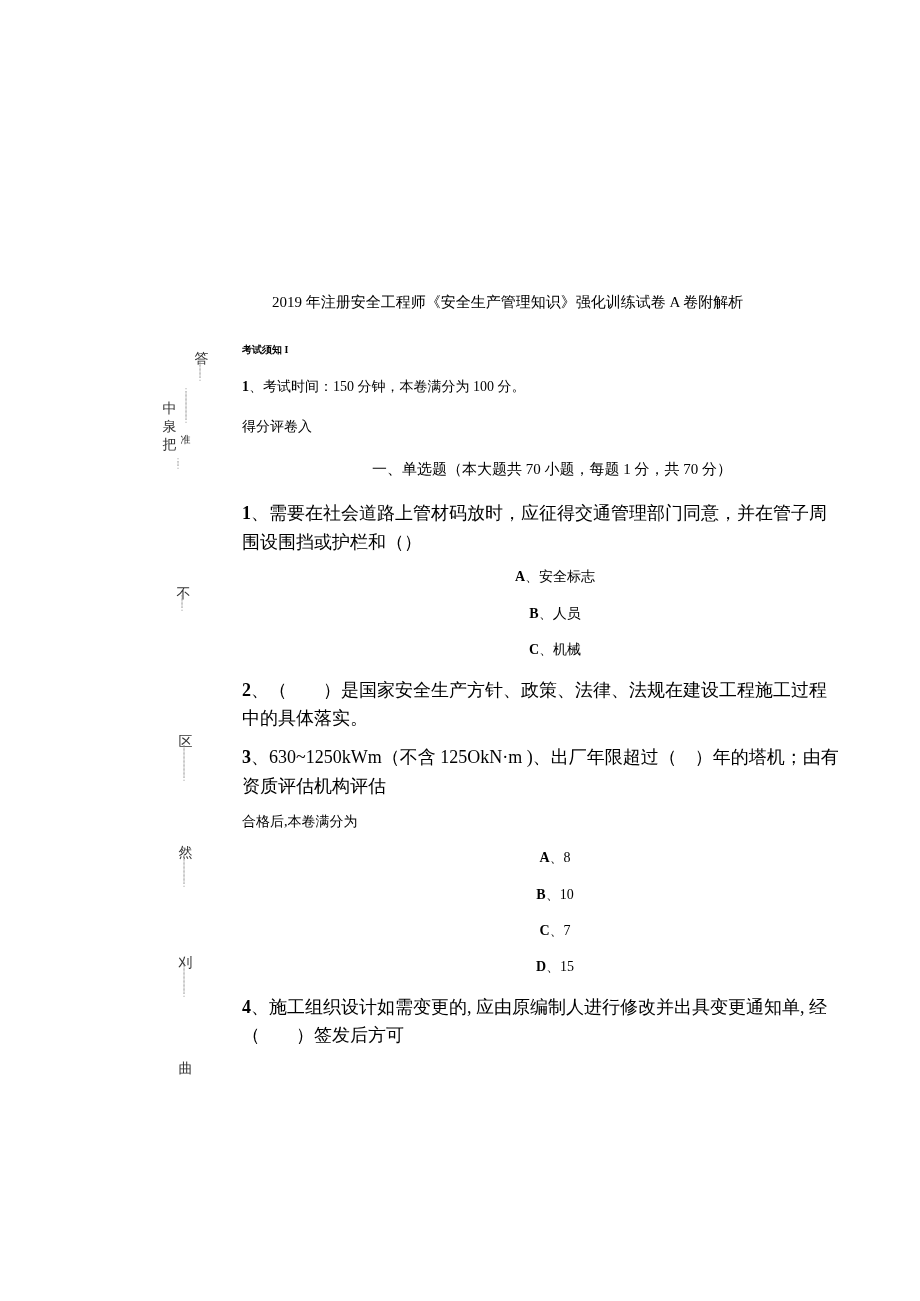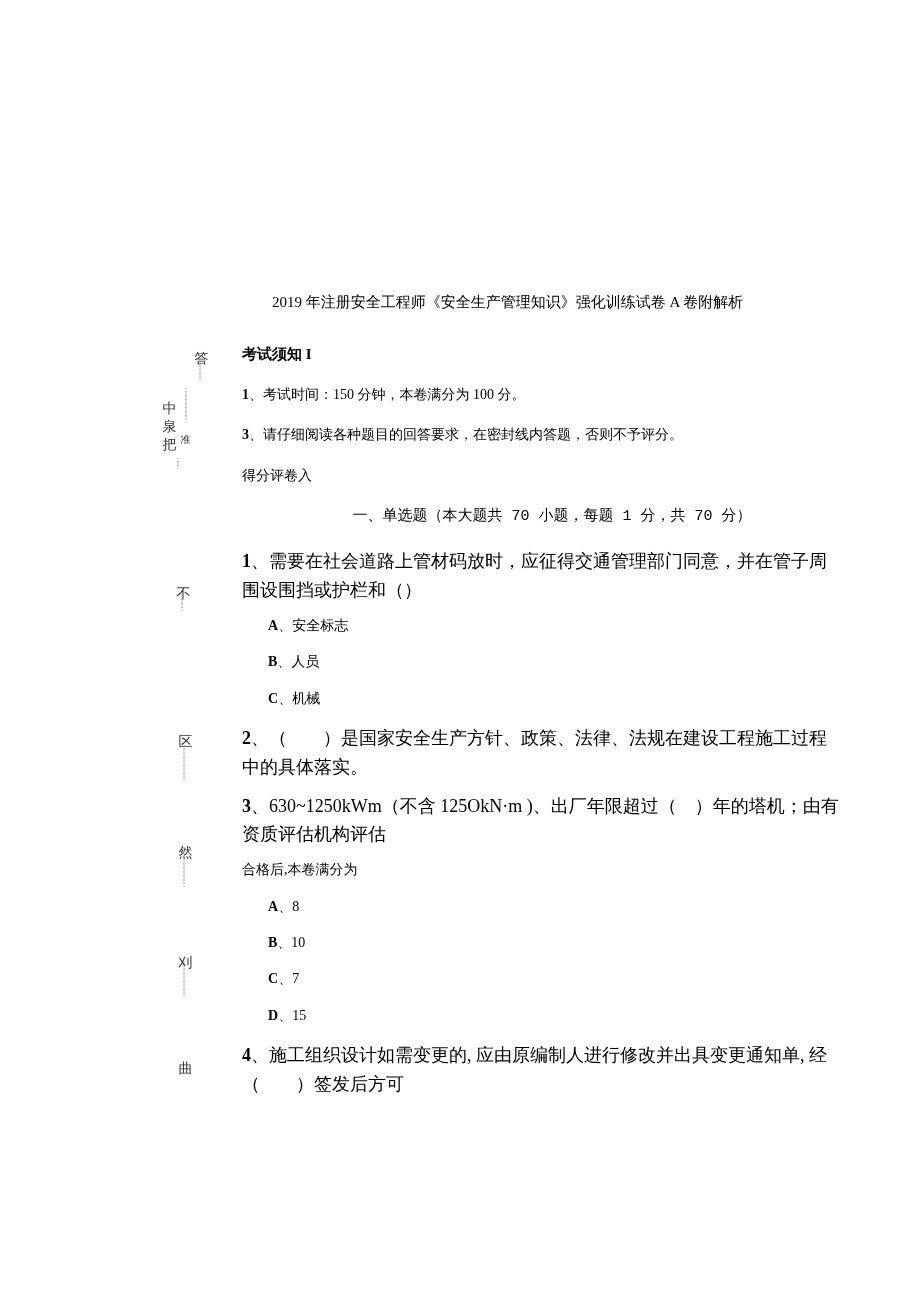--- a/index.html
+++ b/index.html
@@ -20,52 +20,52 @@
       line-height: 1.6;
       margin-left: 32px;
     }
     .title {
       text-align: left;
       font-size: 15px;
       margin-bottom: 28px;
       margin-left: 30px;
     }
     .section-label {
-      font-size: 15px;
+      font-size: 10px;
       font-weight: bold;
       margin-bottom: 18px;
     }
     .instruction-item {
       font-size: 14px;
       margin-bottom: 18px;
     }
     .instruction-item .num {
       font-weight: bold;
     }
     .score-entry {
       font-size: 14px;
       margin-bottom: 18px;
     }
     .section-title {
       text-align: center;
       font-size: 15px;
       margin-bottom: 18px;
       margin-left: 20px;
-      font-family: Liberation Mono, monospace;
     }
     .question {
       font-size: 18px;
       margin-bottom: 10px;
     }
     .question .num {
       font-weight: bold;
     }
     .options {
       margin-left: 26px;
       margin-bottom: 14px;
+      text-align: center;
     }
     .option {
       font-size: 14px;
       margin-bottom: 14px;
     }
     .option .letter {
       font-weight: bold;
     }
     .q-text-cont {
       margin-bottom: 14px;
@@ -121,23 +121,20 @@
 </div>
 
 <div class="content">
   <div class="title">2019 年注册安全工程师《安全生产管理知识》强化训练试卷 A 卷附解析</div>
 
   <div class="section-label">考试须知 I</div>
 
   <div class="instruction-item">
     <span class="num">1</span><span>、考试时间：150 分钟，本卷满分为 100 分。</span>
   </div>
-  <div class="instruction-item">
-    <span class="num">3</span><span>、请仔细阅读各种题目的回答要求，在密封线内答题，否则不予评分。</span>
-  </div>
 
   <div class="score-entry">得分评卷入</div>
 
   <div class="section-title">一、单选题（本大题共 70 小题，每题 1 分，共 70 分）</div>
 
   <div class="question">
     <span class="num">1</span><span>、需要在社会道路上管材码放时，应征得交通管理部门同意，并在管子周围设围挡或护栏和（）</span>
   </div>
   <div class="options">
     <div class="option"><span class="letter">A</span><span>、安全标志</span></div>

